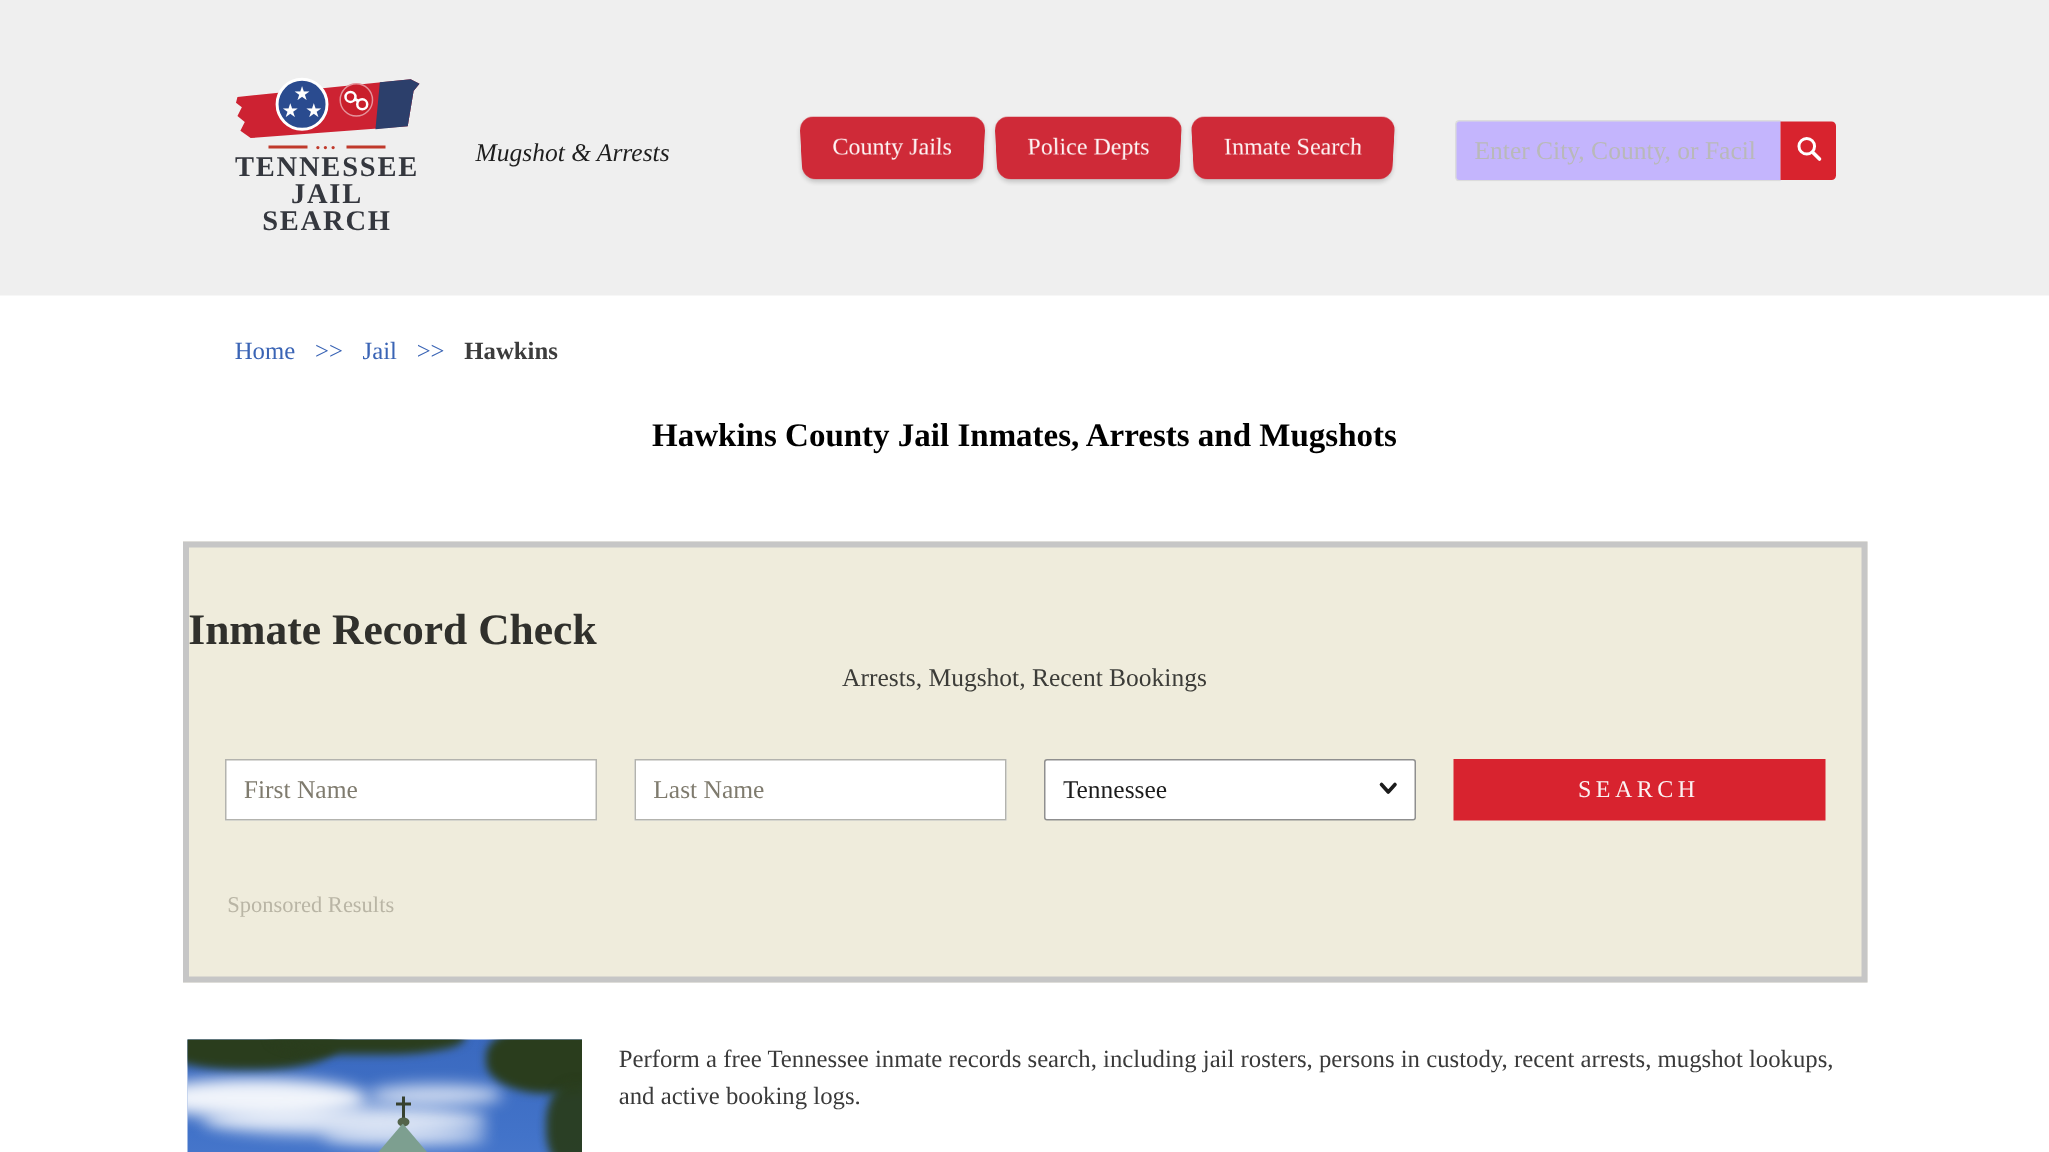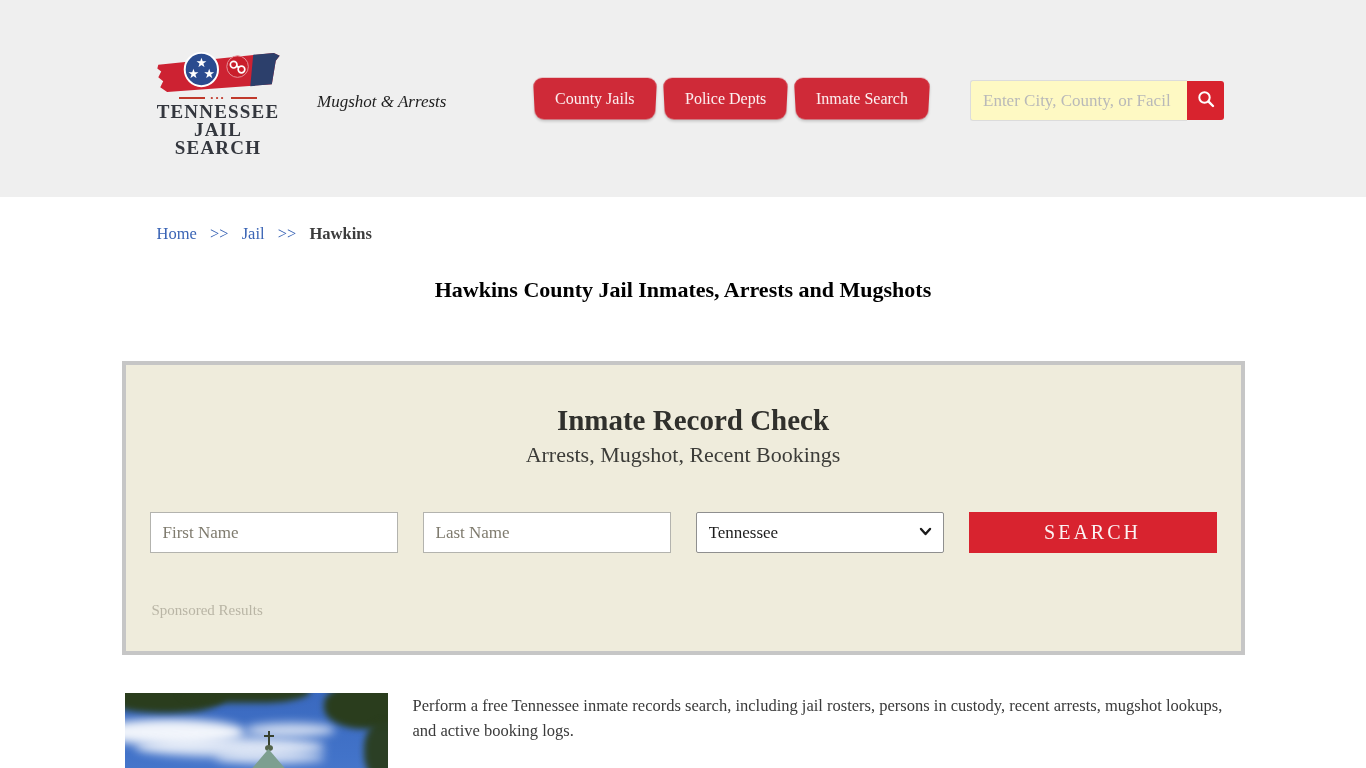--- a/index.html
+++ b/index.html
@@ -23,54 +23,54 @@
   .nav { position:absolute; left:534px; top:78px; display:flex; gap:8px; }
   .nav-btn { display:flex; align-items:center; justify-content:center; height:42px;
              padding:0 21px; background:#cf2a38; color:#fdf5f5; font-size:16px;
              border-radius:9px; transform:perspective(150px) rotateX(-7deg);
              box-shadow:0 2px 3px rgba(0,0,0,.18); cursor:pointer; white-space:nowrap;
              text-decoration:none; }
 
   .hsearch { position:absolute; left:970px; top:80px; display:flex; align-items:center; }
   .hsearch input { width:217px; height:41px; border:1px solid #dcdcdc; border-right:none;
                    border-radius:3px 0 0 3px; padding:0 12px; font-size:17px;
-                   font-family:"Liberation Serif", serif; color:#444; background:#fef9c3; outline:none; }
+                   font-family:"Liberation Serif", serif; color:#444; background:#c4b5fd; outline:none; }
   .hsearch input::placeholder { color:#b9b9b9; }
   .hsearch-btn { width:37px; height:39px; background:#d8232e; border:none; border-radius:0 3px 3px 0;
                  display:flex; align-items:center; justify-content:center; cursor:pointer; }
 
   
   .container { width:1123px; margin:0 auto; }
 
   .breadcrumb { padding:27px 0 0 35px; font-size:16.5px; }
   .breadcrumb a { color:#3a64b5; text-decoration:none; cursor:pointer; }
   .breadcrumb .sep { color:#3a64b5; margin:0 9px; }
   .breadcrumb .current { color:#3c3c3c; font-weight:bold; }
 
   .page-title { margin-top:33px; text-align:center; font-size:22px; font-weight:bold; color:#000000; }
 
   .record-box { margin-top:58px; width:1123px; height:294px; background:#efecdc;
                 border:4px solid #c6c6c6; }
-  .rc-title { margin-top:39px; text-align:center; font-size:29px; color:#30302c;padding-left:20px; }
-  .rc-sub { margin-top:5px; text-align:center; font-size:22px; color:#3c3c38; }
+  .rc-title { margin-top:39px; text-align:left; font-size:29px; color:#30302c; }
+  .rc-sub { margin-top:5px; text-align:center; font-size:17px; color:#3c3c38; }
 
   .rc-form { display:flex; gap:25px; margin:44px 24px 0 24px; }
   .rc-field { flex:1; height:41px; }
   .rc-form input { width:100%; height:41px; border:1px solid #b3b3ae; background:#ffffff;
                    padding:0 12px; font-size:17px; font-family:"Liberation Serif", serif;
                    color:#1c1c1c; outline:none; }
   .rc-form input::placeholder { color:#7f7b6e; }
   .select-wrap { position:relative; flex:1; }
   .select-wrap select { width:100%; height:41px; border:1px solid #8f8f8f; background:#ffffff;
                         padding:0 12px; font-size:17px; font-family:"Liberation Serif", serif;
                         color:#1c1c1c; appearance:none; -webkit-appearance:none; outline:none;
                         border-radius:2px; cursor:pointer; }
   .select-chevron { position:absolute; right:10px; top:11px; pointer-events:none; }
   .rc-search-btn { flex:1; height:41px; background:#d8232f; color:#fbf3f3; border:none;
-                   font-size:20px; font-family:"Liberation Serif", serif; letter-spacing:3px;
+                   font-size:16px; font-family:"Liberation Serif", serif; letter-spacing:3px;
                    cursor:pointer; }
   .sponsored { margin:49px 4px 0 26px; font-size:15px; color:#b9b5a5; }
 
   
   .intro { display:flex; margin-top:38px; }
   .jail-photo { position:relative; width:263px; height:160px; margin-left:3px; overflow:hidden;
                 background:linear-gradient(180deg,#3a69bf 0%,#4273c9 40%,#5d86d2 100%); flex-shrink:0; }
   .cloud { position:absolute; background:rgba(255,255,255,.92); border-radius:50%; filter:blur(5px); }
   .c1 { left:-30px; top:26px; width:150px; height:26px; }
   .c2 { left:10px; top:44px; width:190px; height:20px; opacity:.85; }

